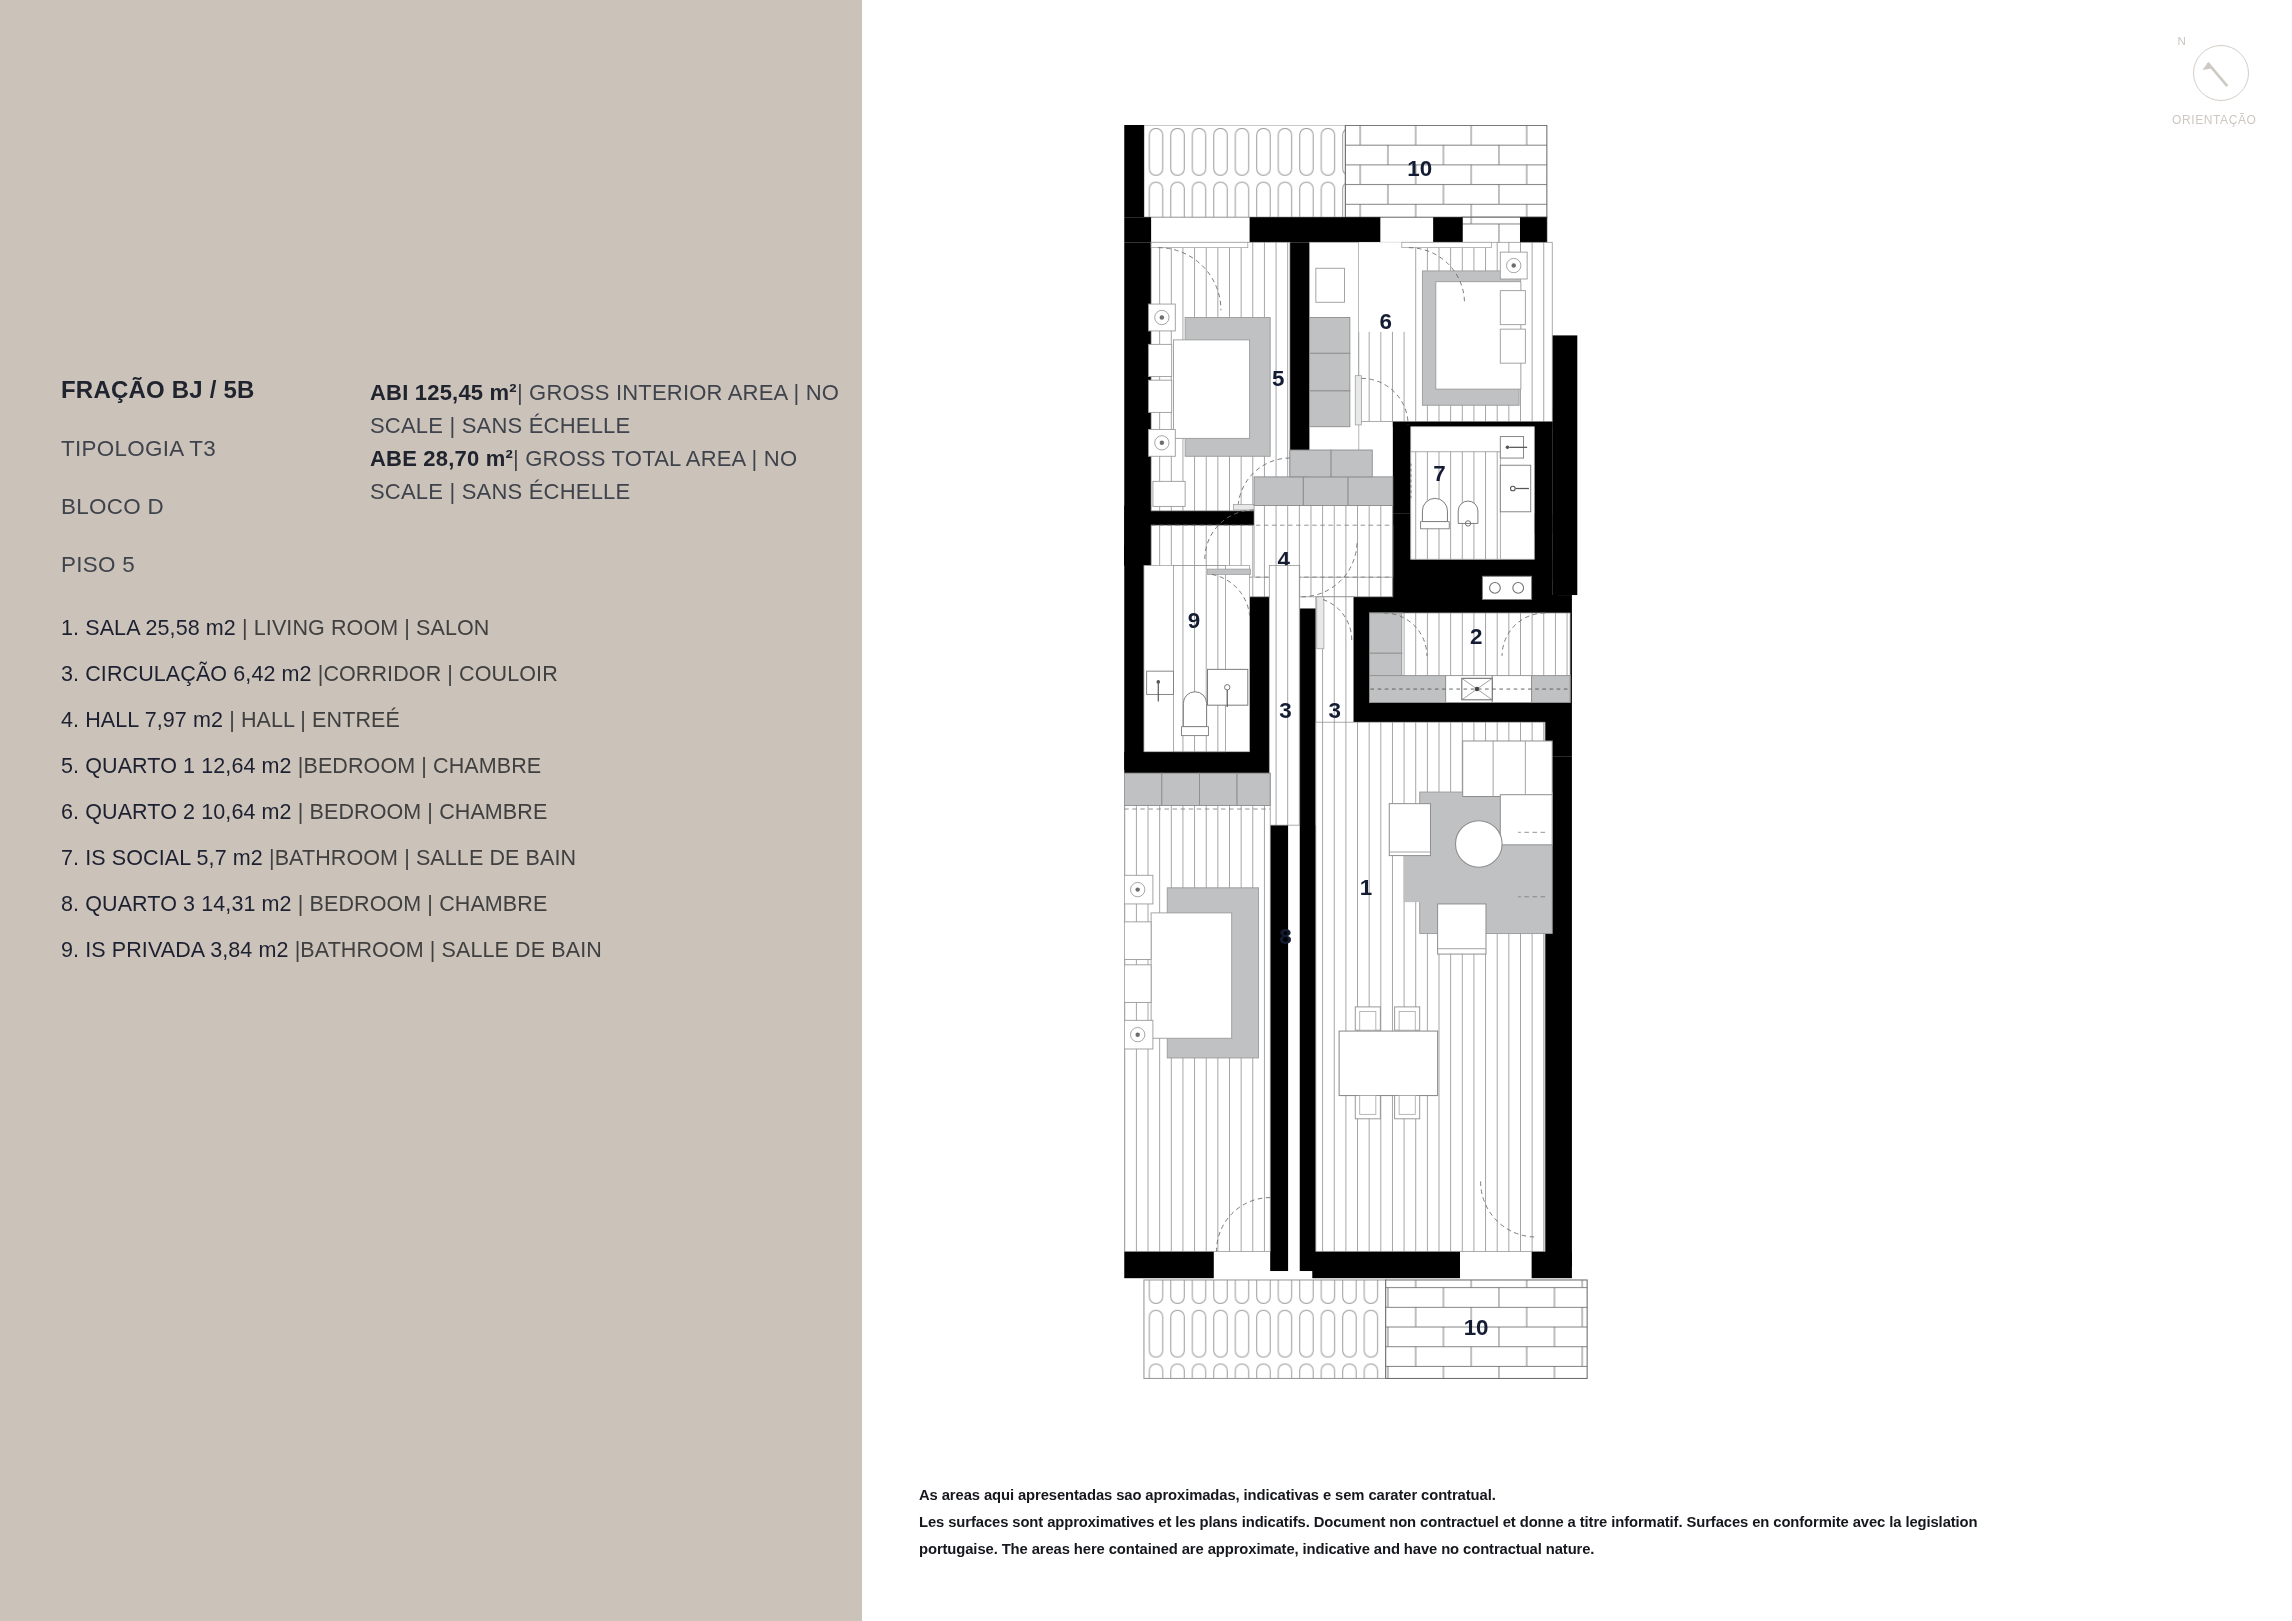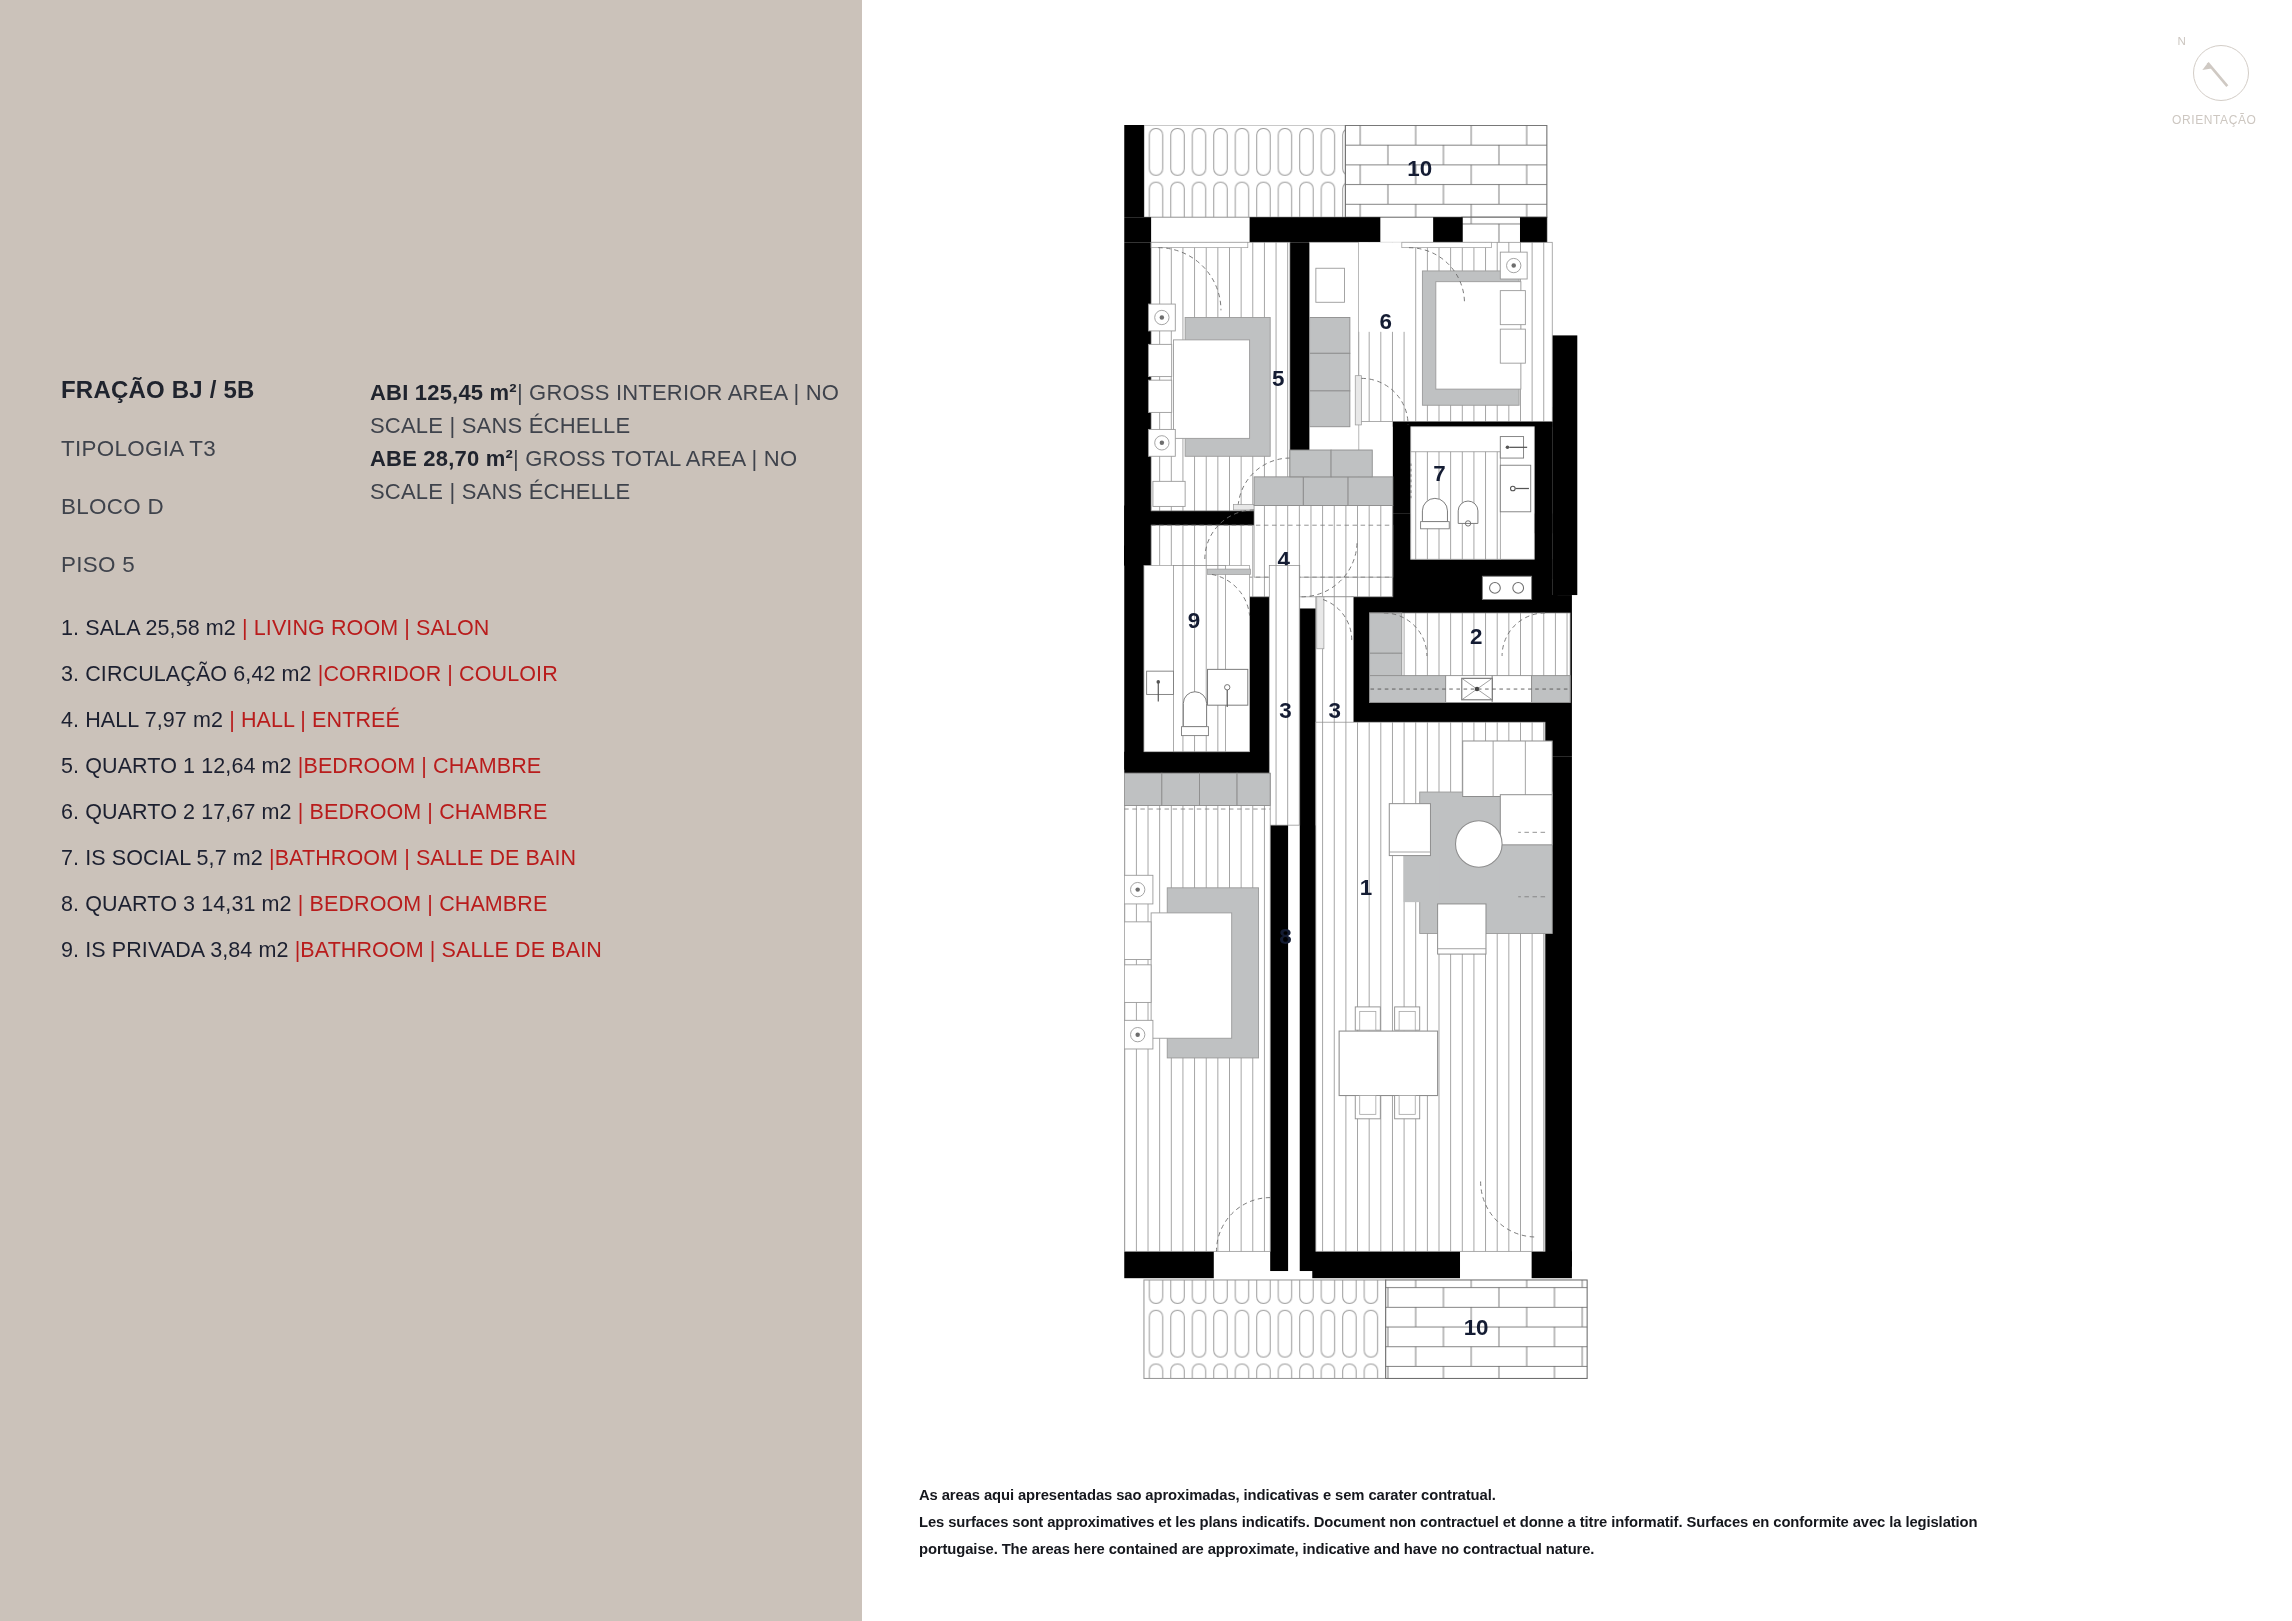--- a/index.html
+++ b/index.html
@@ -27,21 +27,21 @@
   .fracao   { font-size: 24px; font-weight:700; color:#20242e; letter-spacing:0.2px; }
   .meta     { font-size: 22.4px; font-weight:400; color:#3f434c; letter-spacing:0.3px; }
   .meta-sp  { margin-top: 32px; }
 
   .area-line { font-size: 22px; line-height: 33px; color:#3f434c; letter-spacing:0.2px; }
   .area-line b { font-weight:700; color:#20242e; }
 
   #legend { position:absolute; left: 61px; top: 605px; width: 770px; }
   .leg-item { font-size: 21.5px; line-height: 46px; color:#3f434c; letter-spacing:0.1px; white-space:nowrap; }
   .leg-item b { font-weight:400; color:#1c2030; }
-  .leg-sep { color:#b91c1c; }
+  .leg-sep { color:#404040; }
 
   
   #compass { position:absolute; left: 2172px; top: 34px; width: 116px; height: 107px; }
   #compass .n-label {
     position:absolute; left: 5.4px; top: 0px;
     font-size: 11.6px; color:#cdc7c1; letter-spacing:0.4px;
   }
   #compass .ring {
     position:absolute; left: 20.6px; top: 10.7px;
     width: 56px; height: 56px; border: 1.4px solid #d3cdc7; border-radius: 50%;
@@ -84,21 +84,21 @@
           <div class="area-line"><b>ABE 28,70 m²</b><span>| GROSS TOTAL AREA | NO SCALE | SANS ÉCHELLE</span></div>
         </div>
       </div>
     </div>
 
     <div id="legend">
       <div class="leg-item"><b><span>1.</span> <span>SALA 25,58 m2</span></b> <span class="leg-sep">| LIVING ROOM | SALON</span></div>
       <div class="leg-item"><b><span>3.</span> <span>CIRCULAÇÃO 6,42 m2</span></b> <span class="leg-sep">|CORRIDOR | COULOIR</span></div>
       <div class="leg-item"><b><span>4.</span> <span>HALL 7,97 m2</span></b> <span class="leg-sep">| HALL | ENTREÉ</span></div>
       <div class="leg-item"><b><span>5.</span> <span>QUARTO 1 12,64 m2</span></b> <span class="leg-sep">|BEDROOM | CHAMBRE</span></div>
-      <div class="leg-item"><b><span>6.</span> <span>QUARTO 2 17,67 m2</span></b> <span class="leg-sep">| BEDROOM | CHAMBRE</span></div>
+      <div class="leg-item"><b><span>6.</span> <span>QUARTO 2 10,64 m2</span></b> <span class="leg-sep">| BEDROOM | CHAMBRE</span></div>
       <div class="leg-item"><b><span>7.</span> <span>IS SOCIAL 5,7 m2</span></b> <span class="leg-sep">|BATHROOM | SALLE DE BAIN</span></div>
       <div class="leg-item"><b><span>8.</span> <span>QUARTO 3 14,31 m2</span></b> <span class="leg-sep">| BEDROOM | CHAMBRE</span></div>
       <div class="leg-item"><b><span>9.</span> <span>IS PRIVADA 3,84 m2</span></b> <span class="leg-sep">|BATHROOM | SALLE DE BAIN</span></div>
     </div>
   </div>
 
   <div id="compass">
     <div class="n-label">N</div>
     <div class="ring"></div>
     <svg width="116" height="81" style="position:absolute;left:0;top:0;" viewBox="0 0 130 90">

